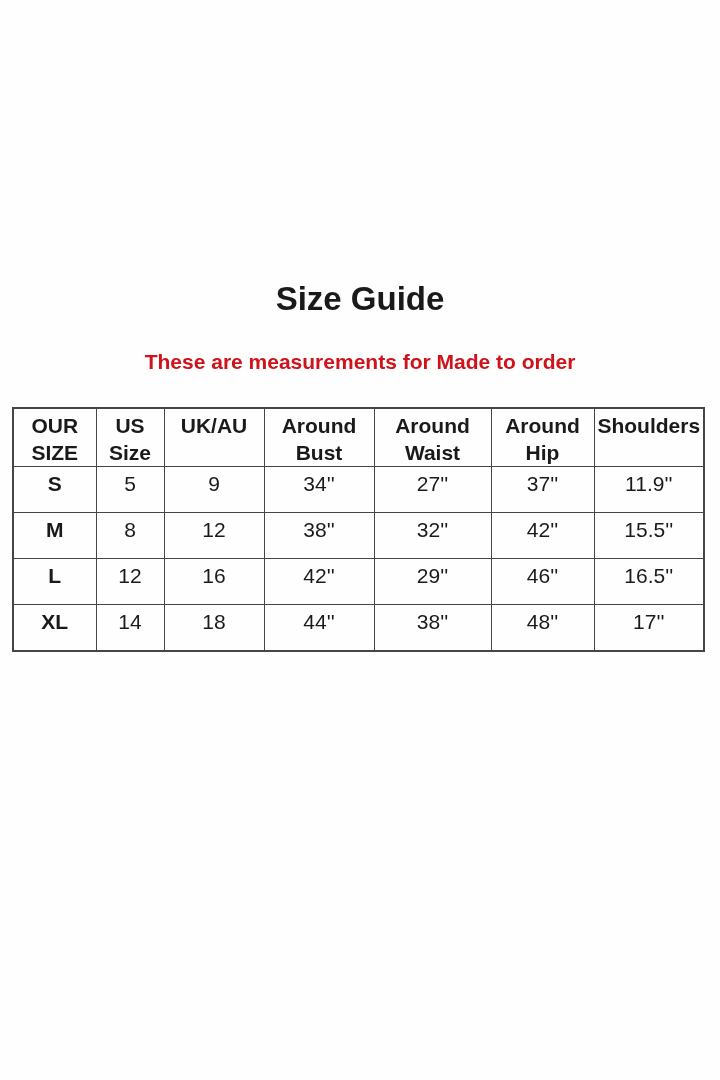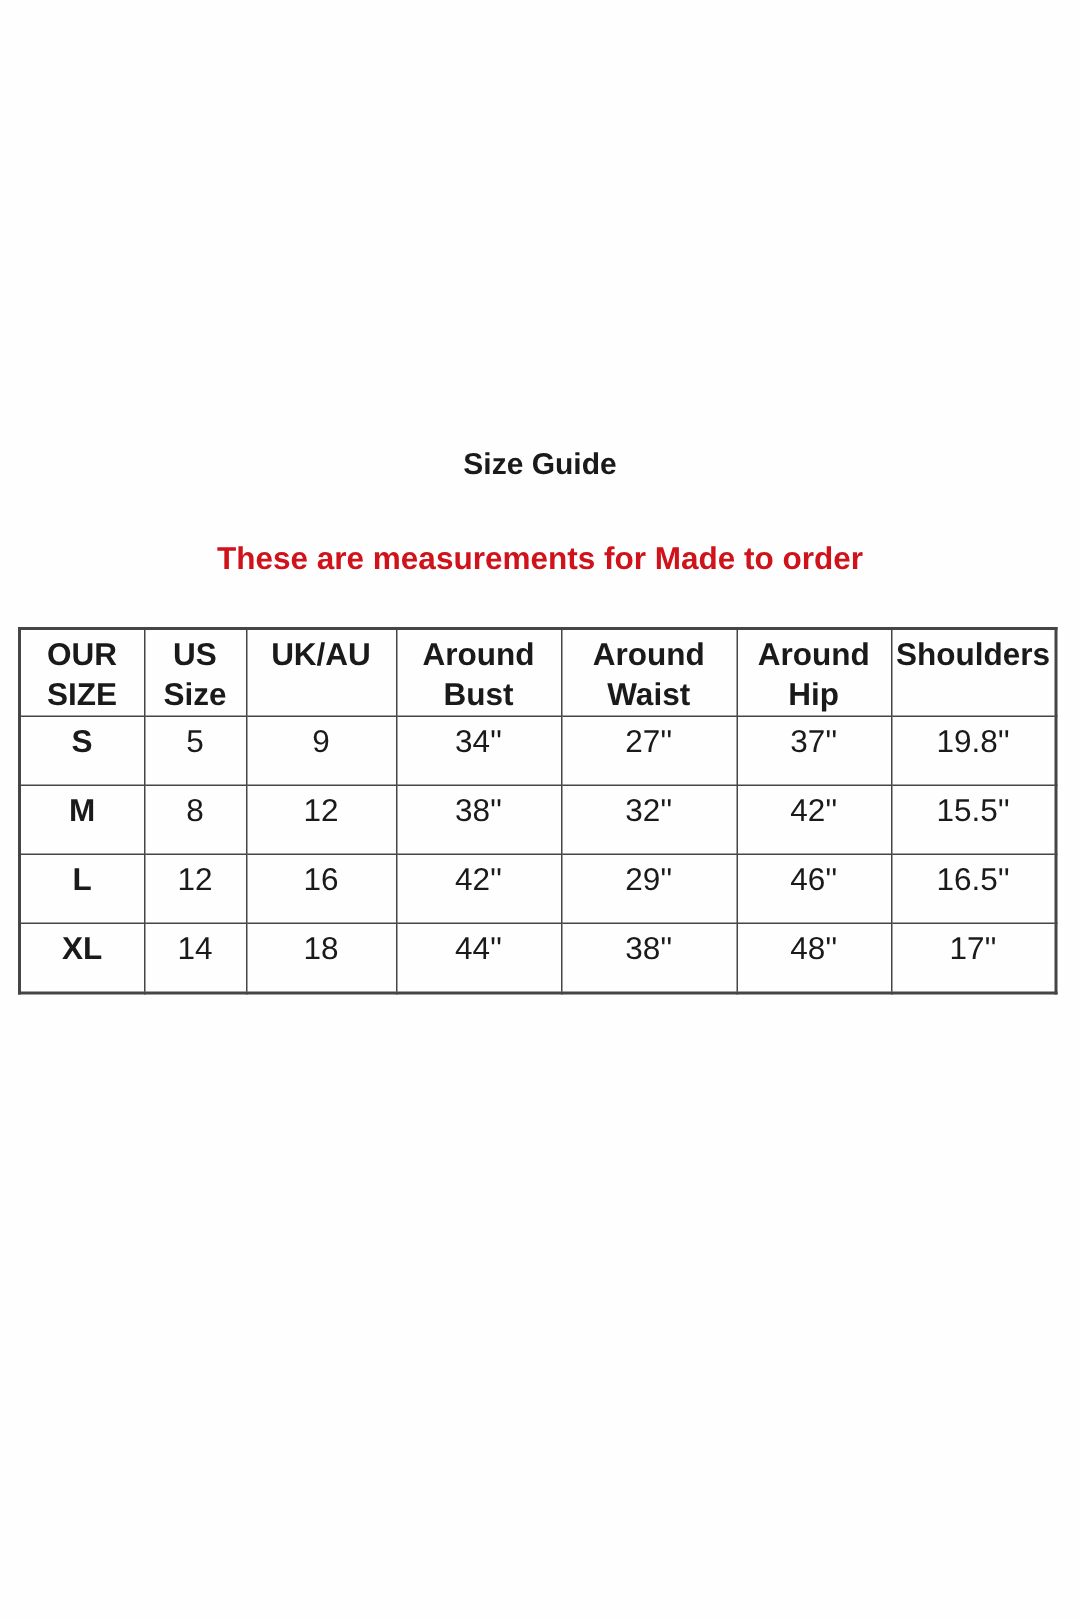--- a/index.html
+++ b/index.html
@@ -14,23 +14,23 @@
     color: var(--title, #1a1a1a);
     overflow: hidden;
   }
   .page {
     width: 720px;
     height: 1080px;
     box-sizing: border-box;
     padding-top: 280px;
   }
   .title {
-    margin: 11px;
+    margin: 0;
     text-align: center;
-    font-size: 20px;
+    font-size: 33px;
     font-weight: bold;
     line-height: 38px;
     color: var(--title, #1a1a1a);
     letter-spacing: 0px;
   }
   .subtitle {
     margin-top: 32px;
     text-align: center;
     font-size: 21px;
     font-weight: bold;
@@ -127,21 +127,21 @@
         </tr>
     </thead>
     <tbody>
         <tr>
           <th>S</th>
           <td>5</td>
           <td>9</td>
           <td>34''</td>
           <td>27''</td>
           <td>37''</td>
-          <td>19.8''</td>
+          <td>11.9''</td>
         </tr>
         <tr>
           <th>M</th>
           <td>8</td>
           <td>12</td>
           <td>38''</td>
           <td>32''</td>
           <td>42''</td>
           <td>15.5''</td>
         </tr>

